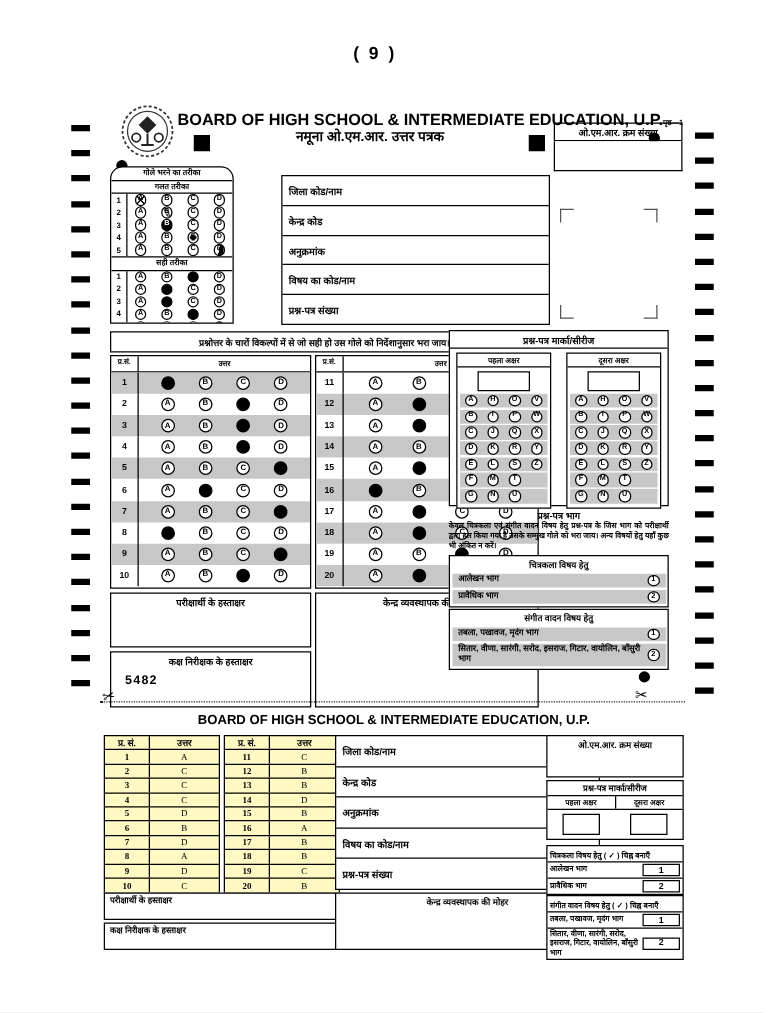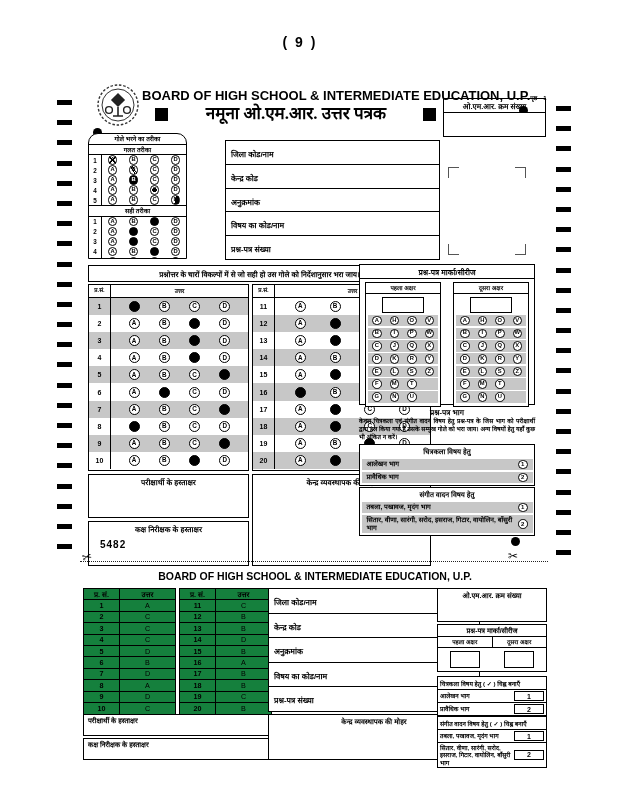--- a/index.html
+++ b/index.html
@@ -16,21 +16,21 @@
   .tmark{width:15px;height:5px;background:#000;}
   .cdot{position:absolute;width:9px;height:9px;background:#000;border-radius:50%;}
 
   
   #logo{position:absolute;left:96px;top:82px;}
   #board-title{position:absolute;left:142px;top:88px;width:408px;font-size:13px;font-weight:bold;white-space:nowrap;}
   #page-ref{font-size:6px;font-weight:bold;}
   .tsq{position:absolute;width:13px;height:13px;background:#000;}
   #sq-left{left:155px;top:108px;}
   #sq-right{left:423px;top:108px;}
-  #sheet-title{position:absolute;left:176px;top:101px;width:240px;text-align:center;font-size:17px;font-weight:bold;font-family:Liberation Serif, serif;}
+  #sheet-title{position:absolute;left:176px;top:101px;width:240px;text-align:center;font-size:11px;font-weight:bold;}
   #omr-serial-top{position:absolute;left:443px;top:98px;width:103px;height:44px;}
   #omr-serial-top .lbl{border:1.4px solid #000;font-size:7.5px;font-weight:bold;text-align:center;padding:1.5px 0;}
   #omr-serial-top .inp{border:1px solid #000;border-top:none;height:24px;background:#fff;}
 
   
   #instr-box{position:absolute;left:88px;top:133px;width:99px;height:126px;border:1.6px solid #000;border-radius:10px 10px 0 0;overflow:hidden;background:#fff;}
   .ib-head{font-size:6.3px;font-weight:bold;text-align:center;border-bottom:1px solid #000;padding:1px 0;line-height:1.2;}
   .fmrow{display:flex;align-items:stretch;height:10px;}
   .fmnum{width:13px;border-right:1px solid #000;display:flex;align-items:center;justify-content:center;font-size:6.3px;font-weight:bold;}
   .fmbubs{flex:1;display:flex;align-items:center;justify-content:space-around;}
@@ -101,21 +101,21 @@
 
   
   #sheet-num{position:absolute;left:100px;top:539px;font-size:10px;font-weight:bold;letter-spacing:1px;}
   #cutline{position:absolute;left:80px;top:561px;width:468px;border-top:1.7px dotted #222;}
   .scis{position:absolute;font-size:12px;}
   #scis-left{left:82px;top:550px;transform:rotate(-15deg);}
   #scis-right{left:508px;top:549px;}
 
   
   #b-title{position:absolute;left:85px;top:570px;width:460px;text-align:center;font-size:10.5px;font-weight:bold;}
-  .keytable{position:absolute;top:588px;width:93px;border:1.5px solid #000;background:#15803d;}
+  .keytable{position:absolute;top:588px;width:93px;border:1.5px solid #000;background:#fef9c3;font-family:Liberation Serif, serif;}
   #key1{left:83px;} #key2{left:179px;}
   .krow{display:flex;height:11.4px;border-bottom:1px solid #000;}
   .krow:last-child{border-bottom:none;}
   .krow.khead{font-weight:bold;}
   .kc{display:flex;align-items:center;justify-content:center;font-size:7.2px;}
   .kn{width:36px;border-right:1px solid #000;font-weight:bold;}
   .ka{flex:1;}
 
   #b-form{position:absolute;left:268px;top:588px;width:212px;height:124px;border:1.6px solid #000;display:flex;flex-direction:column;background:#fff;}
 

